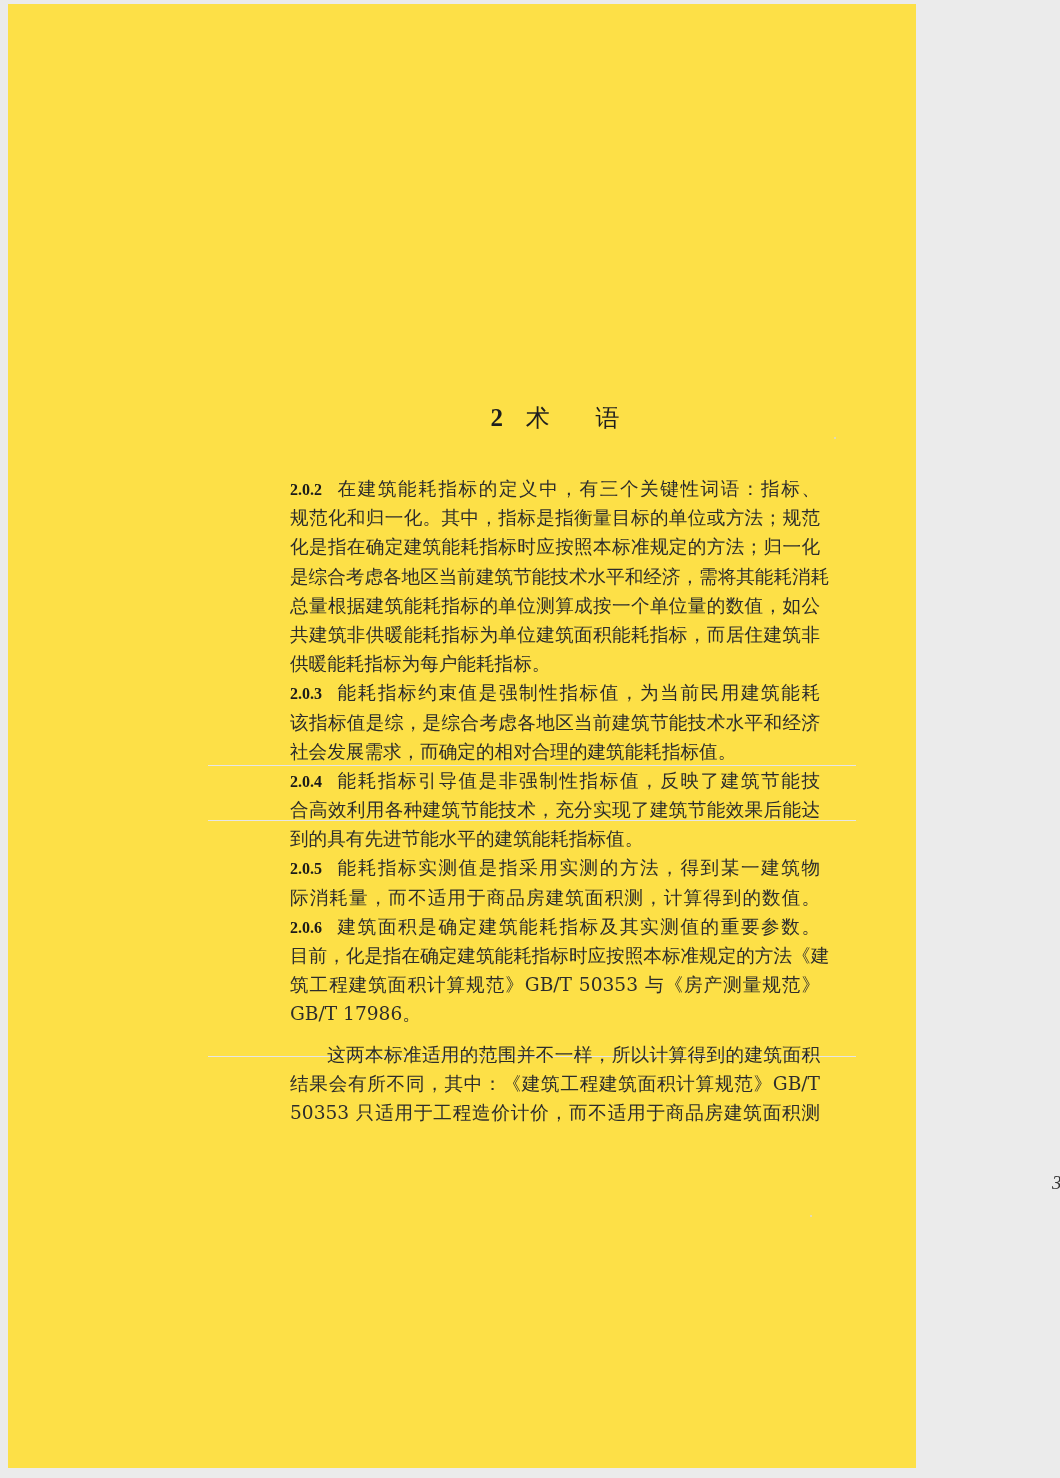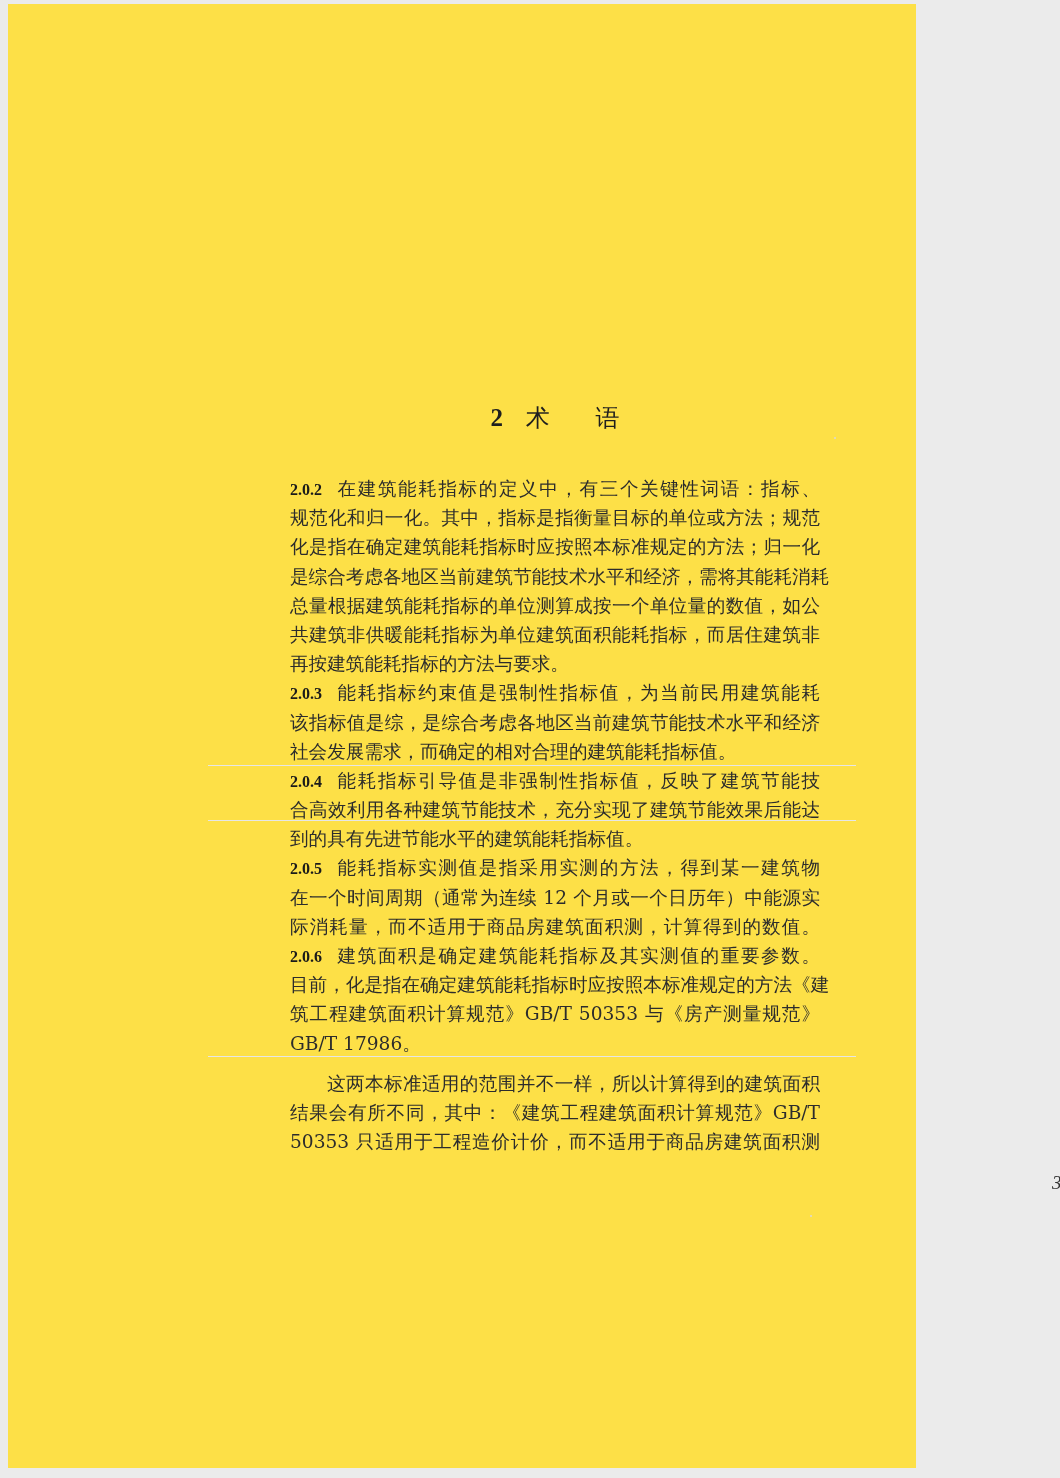--- a/index.html
+++ b/index.html
@@ -114,32 +114,31 @@
     <div class="chapter-title"><span class="num">2</span>   <span>术      语</span></div>
 
     <div class="body-text">
 
       <div class="line"><span class="clause-num">2.0.2</span><span>在建筑能耗指标的定义中，有三个关键性词语：指标、</span></div>
       <div class="line">规范化和归一化。其中，指标是指衡量目标的单位或方法；规范</div>
       <div class="line">化是指在确定建筑能耗指标时应按照本标准规定的方法；归一化</div>
       <div class="line">是综合考虑各地区当前建筑节能技术水平和经济，需将其能耗消耗</div>
       <div class="line">总量根据建筑能耗指标的单位测算成按一个单位量的数值，如公</div>
       <div class="line">共建筑非供暖能耗指标为单位建筑面积能耗指标，而居住建筑非</div>
-      <div class="line last">再按建筑能耗指标的方法与要求。</div>
+      <div class="line last">供暖能耗指标为每户能耗指标。</div>
 
       <div class="line"><span class="clause-num">2.0.3</span><span>能耗指标约束值是强制性指标值，为当前民用建筑能耗</span></div>
       <div class="line">该指标值是综，是综合考虑各地区当前建筑节能技术水平和经济</div>
       <div class="line last">社会发展需求，而确定的相对合理的建筑能耗指标值。</div>
 
       <div class="line"><span class="clause-num">2.0.4</span><span>能耗指标引导值是非强制性指标值，反映了建筑节能技</span></div>
       <div class="line">合高效利用各种建筑节能技术，充分实现了建筑节能效果后能达</div>
       <div class="line last">到的具有先进节能水平的建筑能耗指标值。</div>
 
       <div class="line"><span class="clause-num">2.0.5</span><span>能耗指标实测值是指采用实测的方法，得到某一建筑物</span></div>
-      <div class="line">在一个时间周期（通常为连续 12 个月或一个日历年）中能源实</div>
       <div class="line">际消耗量，而不适用于商品房建筑面积测，计算得到的数值。</div>
 
       <div class="line"><span class="clause-num">2.0.6</span><span>建筑面积是确定建筑能耗指标及其实测值的重要参数。</span></div>
       <div class="line">目前，化是指在确定建筑能耗指标时应按照本标准规定的方法《建</div>
       <div class="line">筑工程建筑面积计算规范》GB/T 50353 与《房产测量规范》</div>
       <div class="line last">GB/T 17986。</div>
 
       <div class="line indent">这两本标准适用的范围并不一样，所以计算得到的建筑面积</div>
       <div class="line">结果会有所不同，其中：《建筑工程建筑面积计算规范》GB/T</div>
       <div class="line">50353 只适用于工程造价计价，而不适用于商品房建筑面积测</div>

